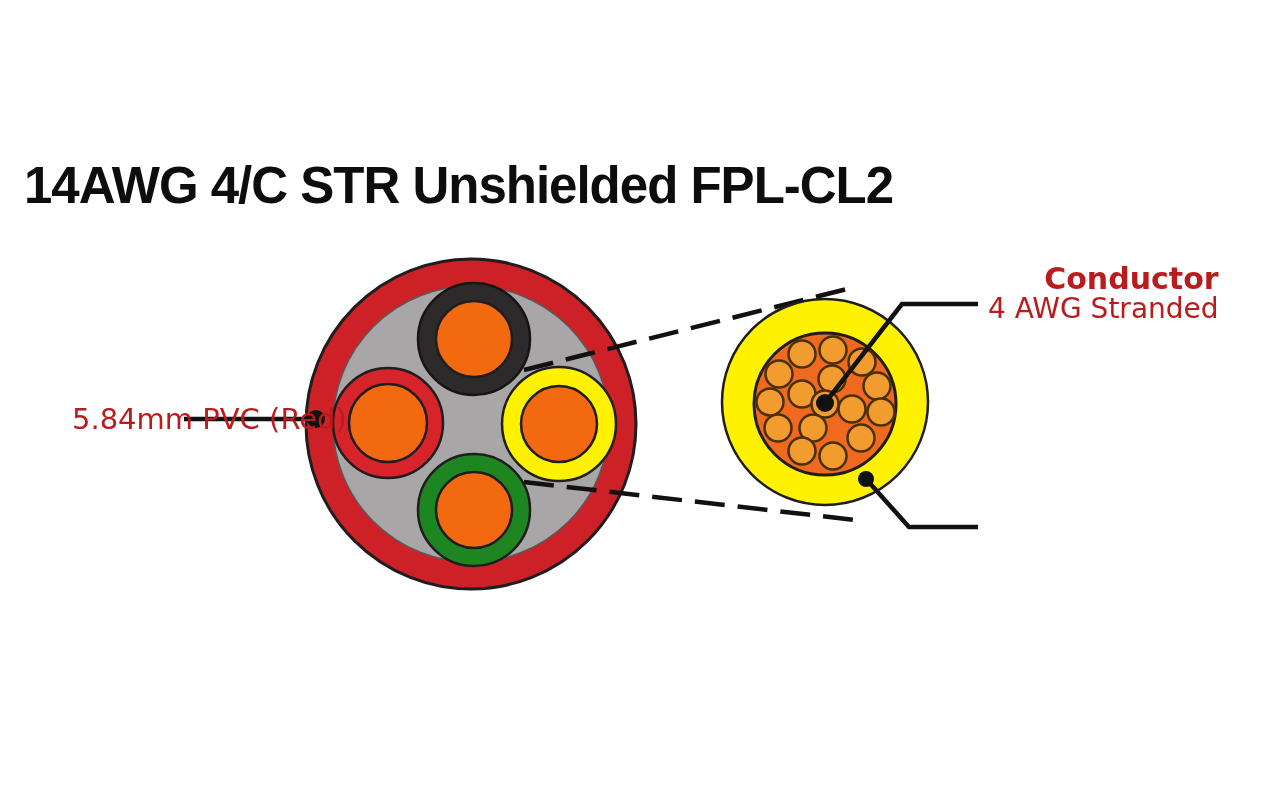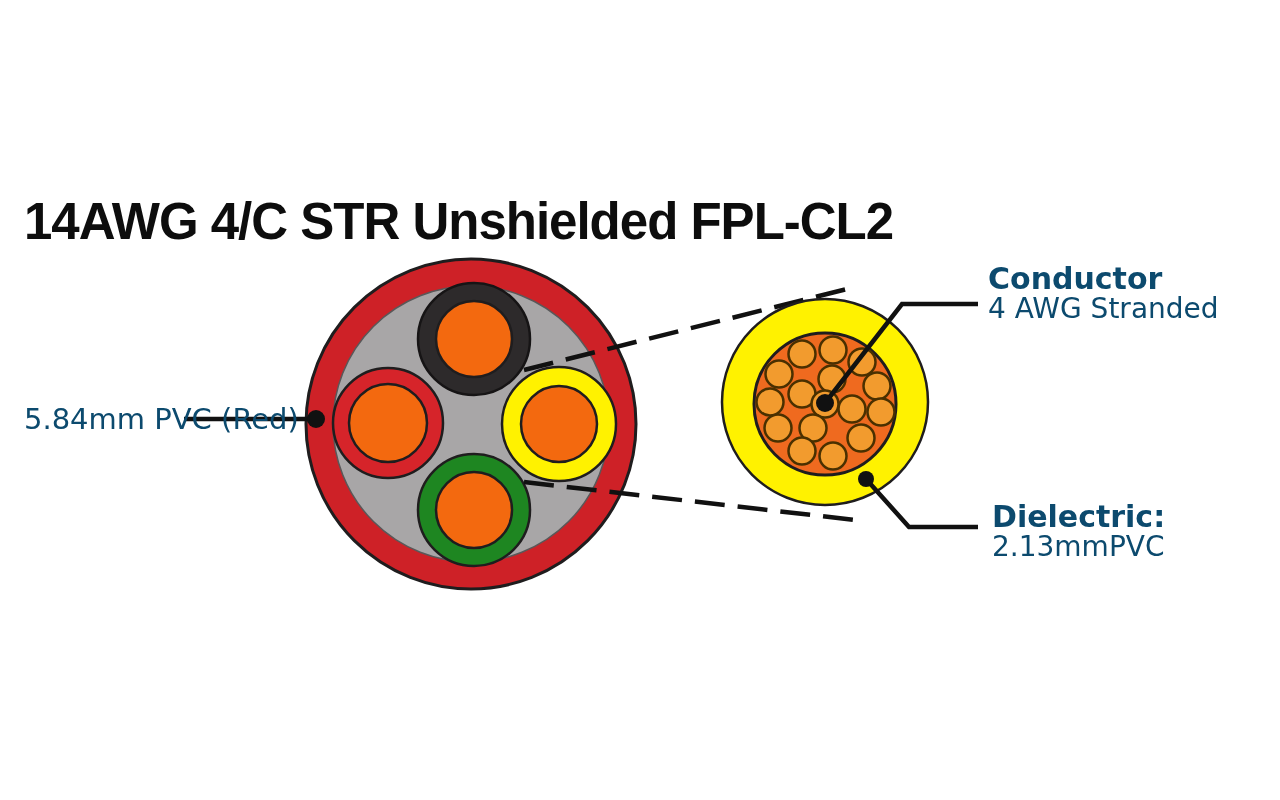--- a/index.html
+++ b/index.html
@@ -19,42 +19,42 @@
   .title {
     position: absolute;
     left: 24px;
     top: 156px;
     font-family: "Liberation Sans", sans-serif;
     font-weight: bold;
     font-size: 51px;
     letter-spacing: -1px;
     color: #0d0d0d;
     white-space: nowrap;
-    margin-top: 36px;
   }
   .diagram-svg {
     position: absolute;
     left: 0;
     top: 0;
   }
   .callout {
     position: absolute;
     line-height: 29px;
     font-size: 28px;
-    color: #0c4a6e;
+    color: #b91c1c;
     white-space: nowrap;
+    text-align: right;
   }
   .callout .heading {
     font-weight: bold;
     font-size: 30px;
     line-height: 31px;
   }
   .callout-jacket   { left: 24px;  top: 404px; }
   .callout-jacket .heading { font-size: 31px; line-height: 33px; }
-  .callout-jacket .detail  { font-size: 29px; line-height: 31px; }
+  .callout-jacket .detail  { font-size: 29px; line-height: 31px; margin-left: 48px; }
   .callout-conductor { left: 988px; top: 263px; }
   .callout-dielectric { left: 992px; top: 501px; }
 </style>
 </head>
 <body>
 
 <div class="page">
 
   <div class="title">14AWG 4/C STR Unshielded FPL-CL2</div>
 
@@ -115,18 +115,14 @@
 
   <div class="callout callout-jacket">
     <div class="detail">5.84mm PVC (Red)</div>
   </div>
 
   <div class="callout callout-conductor">
     <div class="heading">Conductor</div>
     <div class="detail">4 AWG Stranded</div>
   </div>
 
-  <div class="callout callout-dielectric">
-    <div class="heading">Dielectric:</div>
-    <div class="detail">2.13mmPVC</div>
-  </div>
 
 </div>
 
 </body></html>

